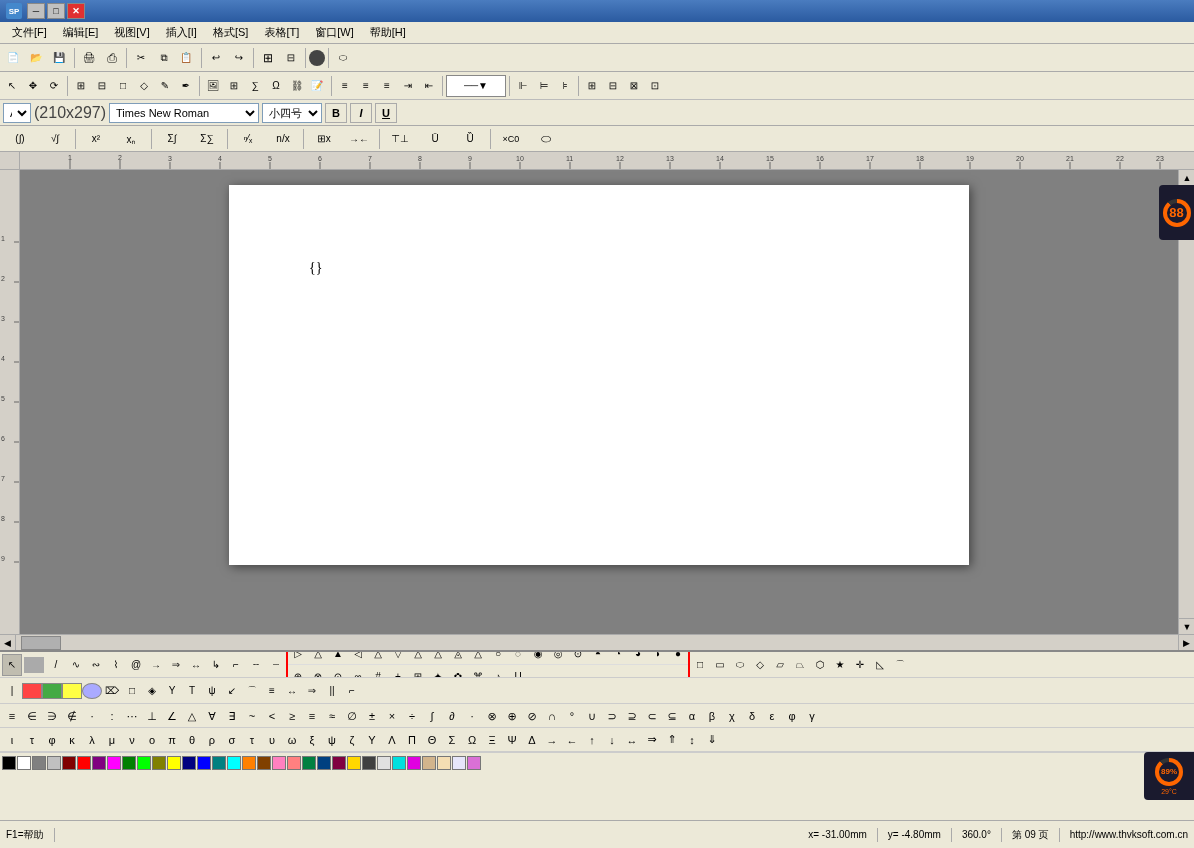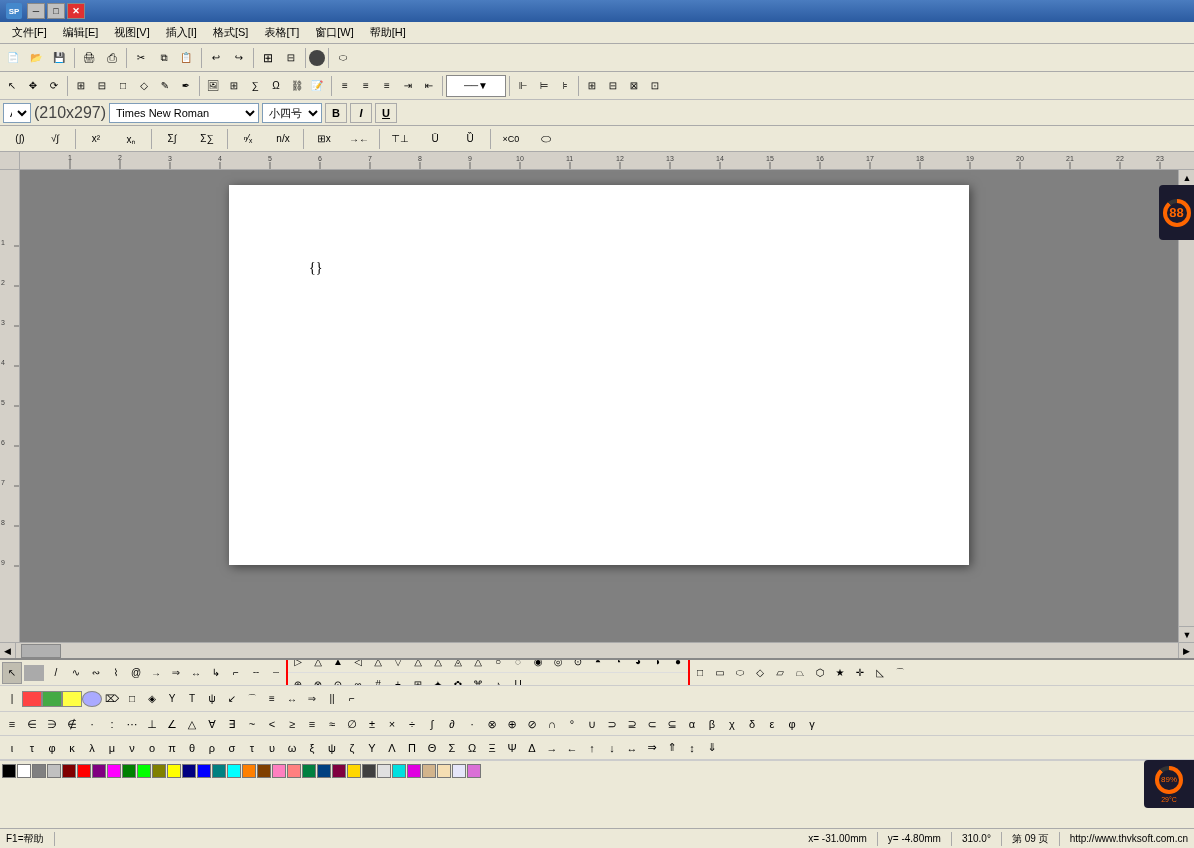--- a/index.html
+++ b/index.html
@@ -155,21 +155,21 @@
     }
     .color-swatch {
       width: 14px; height: 14px;
       border: 1px solid #777;
       cursor: pointer;
       flex-shrink: 0;
     }
 
     
     #statusbar {
-      height: 20px;
+      height: 28px;
       background: #ece9d8;
       border-top: 1px solid #aaa;
       display: flex;
       align-items: center;
       padding: 0 6px;
       font-size: 10px;
       color: #000;
       gap: 10px;
     }
     #statusbar .status-sep { width: 1px; height: 14px; background: #aaa; }
@@ -717,35 +717,35 @@
       <div class="color-swatch" style="background:#00e0e0;"></div>
       <div class="color-swatch" style="background:#e000e0;"></div>
       <div class="color-swatch" style="background:#d2b48c;"></div>
       <div class="color-swatch" style="background:#f5deb3;"></div>
       <div class="color-swatch" style="background:#e6e6fa;"></div>
       <div class="color-swatch" style="background:#da70d6;"></div>
     </div>
 
     <div style="position:absolute;right:0;bottom:20px;width:50px;height:48px;background:#1a1a2e;border-radius:4px 0 0 4px;display:flex;flex-direction:column;align-items:center;justify-content:center;z-index:100;">
       <div style="width:28px;height:28px;border-radius:50%;background:conic-gradient(#ff6600 0% 89%, #333 89% 100%);display:flex;align-items:center;justify-content:center;">
-        <div style="width:20px;height:20px;border-radius:50%;background:#1a1a2e;display:flex;align-items:center;justify-content:center;color:#ff6600;font-size:8px;font-weight:normal;">89%</div>
+        <div style="width:20px;height:20px;border-radius:50%;background:#1a1a2e;display:flex;align-items:center;justify-content:center;color:#ff6600;font-size:8px;font-weight:bold;">89%</div>
       </div>
       <div style="color:#ff6600;font-size:7px;margin-top:2px;">29°C</div>
     </div>
 
   </div>
 
   <div id="statusbar">
     <span>F1=帮助</span>
     <div class="status-sep"></div>
     <span style="flex:1;"></span>
     <span>x= -31.00mm</span>
     <div class="status-sep"></div>
     <span>y= -4.80mm</span>
     <div class="status-sep"></div>
-    <span>310.0°</span>
+    <span>360.0°</span>
     <div class="status-sep"></div>
     <span>第 09 页</span>
     <div class="status-sep"></div>
     <span>http://www.thvksoft.com.cn</span>
   </div>
 
 </div>
 
 </body></html>

